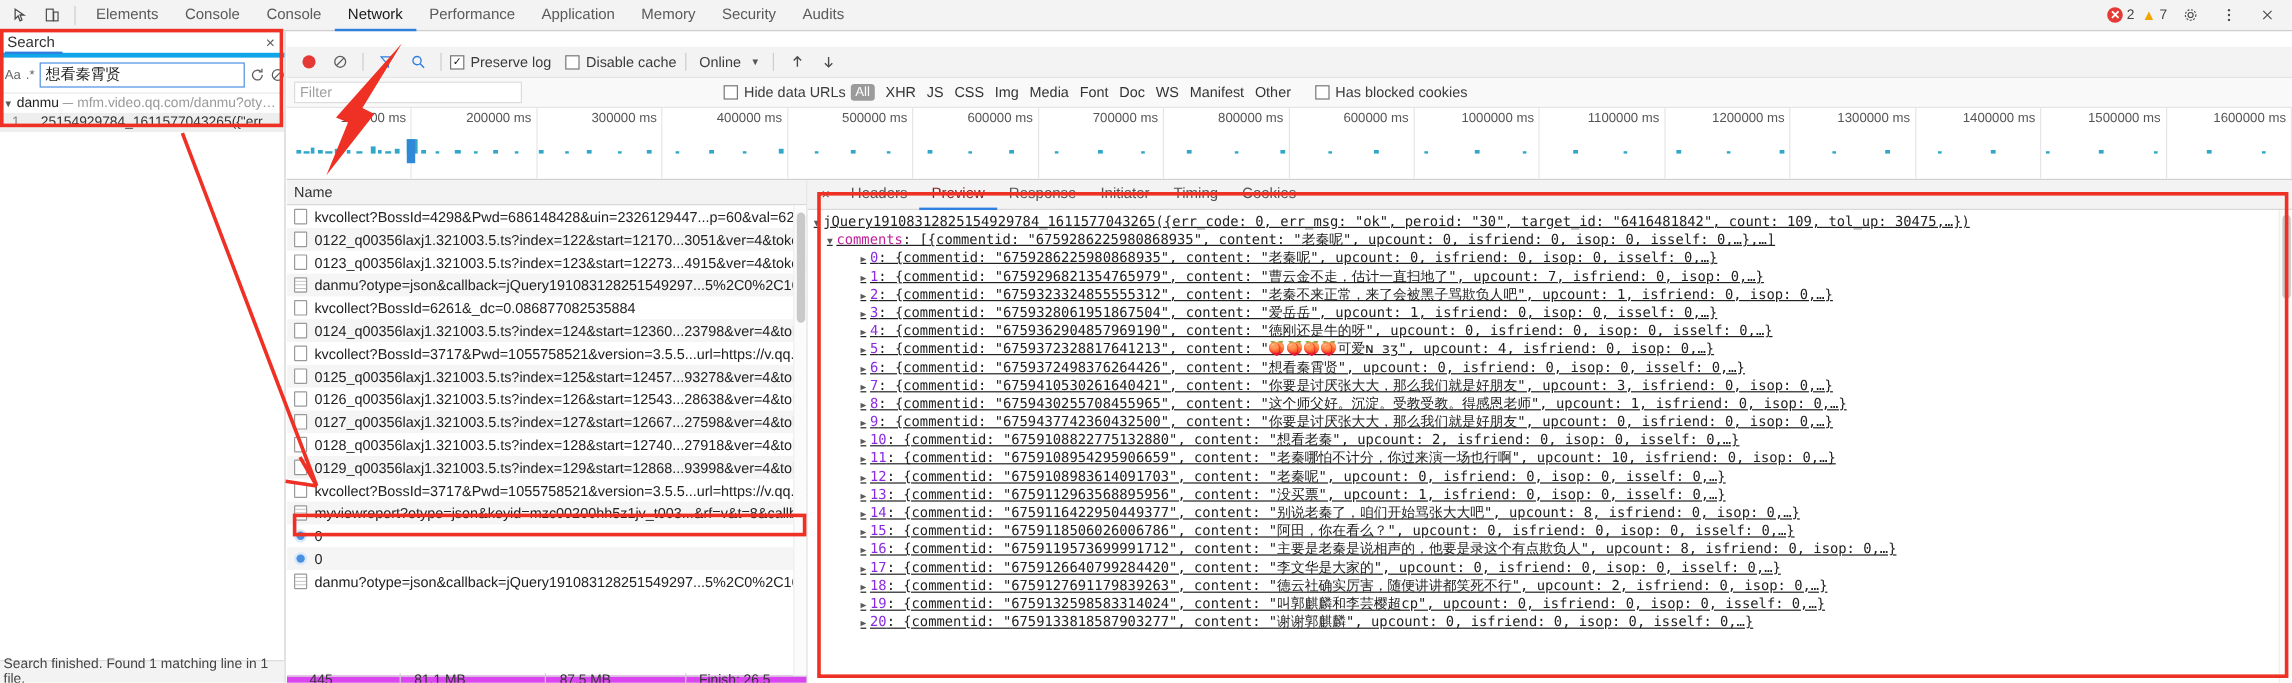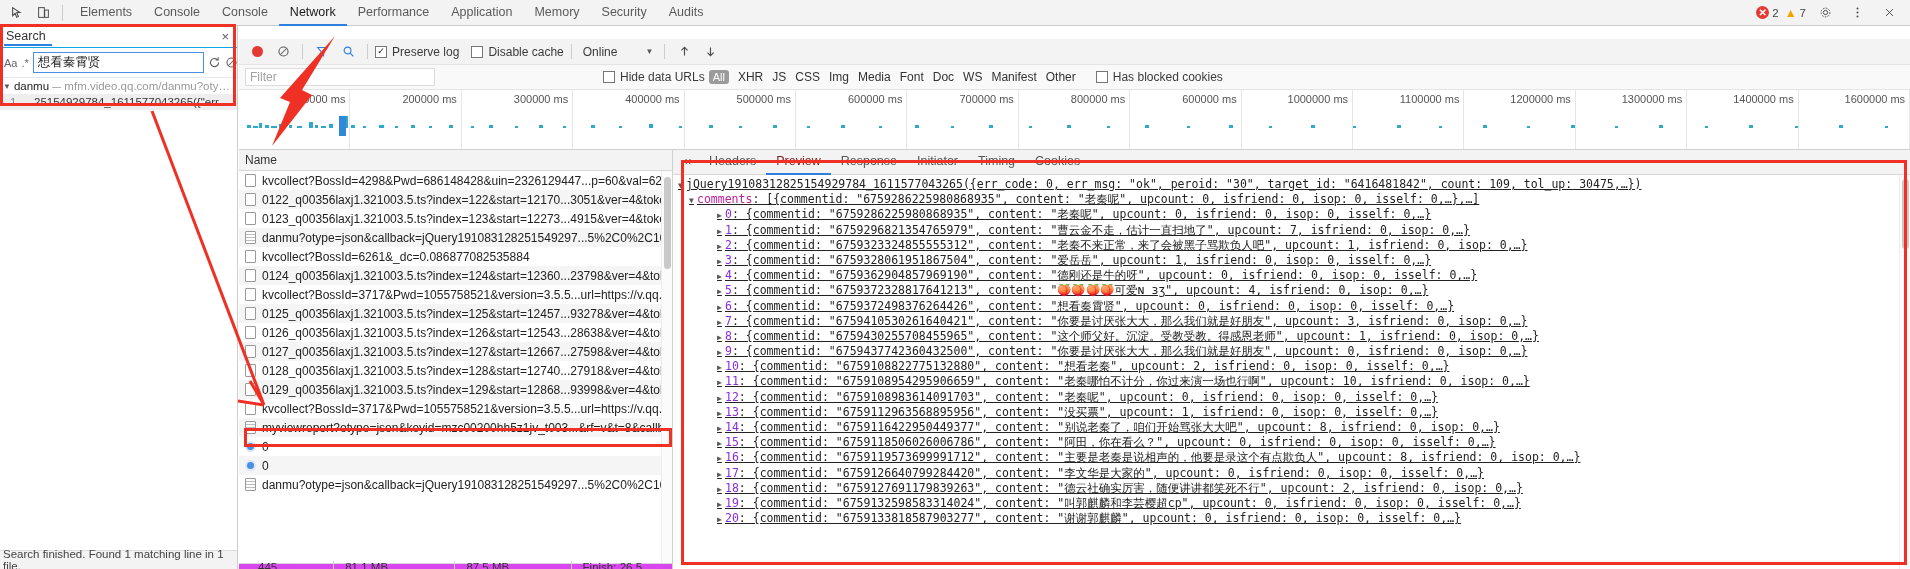--- a/index.html
+++ b/index.html
@@ -58,21 +58,21 @@
   
   .search-panel {
     position: absolute; left: 0; top: 26px;
     width: 238px; height: 543px;
     background: #ffffff;
     border-right: 1px solid #cdcdcd;
     display: flex; flex-direction: column;
   }
   .search-head {
     height: 22px; display: flex; align-items: center;
-    border-bottom: 1px solid #0ea5e9;
+    border-bottom: 4px solid #0ea5e9;
     padding-left: 4px;
     position: relative;
   }
   .search-title {
     font-size: 12.5px; color: #333;
     border-bottom: 2px solid #2f7fe0;
     padding: 2px 6px 1px 2px;
   }
   .search-close {
     margin-left: auto; padding-right: 8px; cursor: pointer;
@@ -139,21 +139,21 @@
     display: flex; align-items: center; gap: 5px;
     font-size: 12px; color: #3b3b3b; cursor: pointer; white-space: nowrap;
   }
   .cbox {
     width: 12px; height: 12px; border: 1px solid #767676; background: #fff;
     display: inline-flex; align-items: center; justify-content: center;
     font-size: 9px; color: #111; line-height: 1;
   }
   .cbox.checked::after { content: "\2713"; }
   .select-box {
-    display: flex; align-items: center; gap: 28px;
+    display: flex; align-items: center; gap: 8px;
     font-size: 12px; color: #3b3b3b; cursor: pointer; padding: 0 4px; text-align: center;
   }
   .caret-dn { font-size: 8px; color: #555; }
 
   .filter-bar {
     height: 25px; display: flex; align-items: center;
     gap: 4px; padding: 0 6px;
     background: #f9f9f9; border-bottom: 1px solid #e4e4e4;
   }
   .filter-input {
@@ -519,20 +519,23 @@
             <span class="ov-label">1100000 ms</span>
           </div>
           <div class="ov-cell">
             <span class="ov-label">1200000 ms</span>
           </div>
           <div class="ov-cell">
             <span class="ov-label">1300000 ms</span>
           </div>
           <div class="ov-cell">
             <span class="ov-label">1400000 ms</span>
+          </div>
+          <div class="ov-cell">
+            <span class="ov-label">1500000 ms</span>
           </div>
           <div class="ov-cell">
             <span class="ov-label">1600000 ms</span>
           </div>
         </div>
       <div class="ov-bars" id="ov-bars">
           <div class="ovb" style="left: 8px; width: 4px; height: 3px; top: 11px;"></div>
           <div class="ovb" style="left: 14px; width: 5px; height: 2px; top: 12px;"></div>
           <div class="ovb" style="left: 20px; width: 3px; height: 5px; top: 9px;"></div>
           <div class="ovb" style="left: 26px; width: 4px; height: 3px; top: 11px;"></div>

